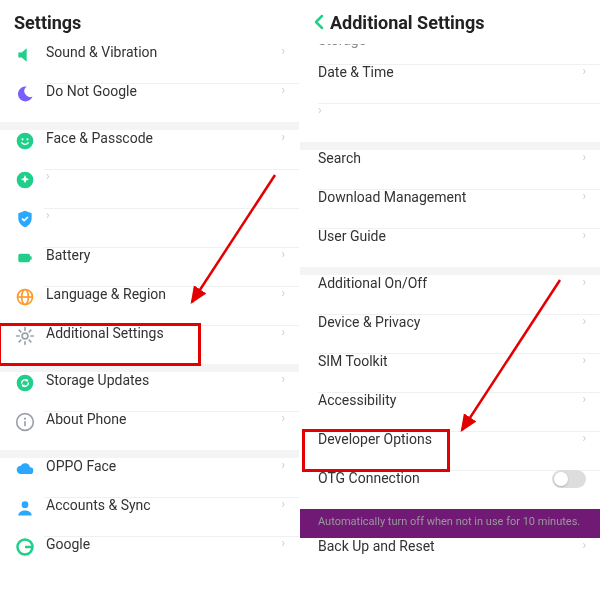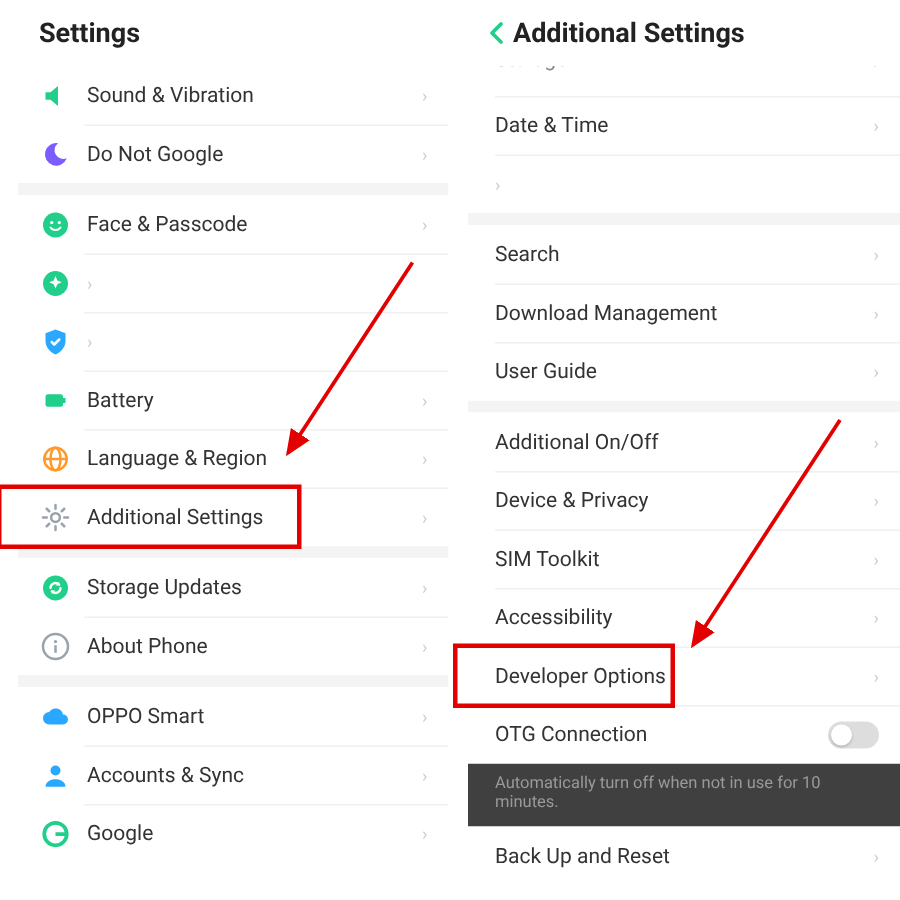--- a/index.html
+++ b/index.html
@@ -13,21 +13,20 @@
   }
   .container {
     display: flex;
     width: 600px;
     height: 600px;
   }
   .pane {
     height: 589px;
     overflow: hidden;
     background: #fff;
-    padding-left: 12px;
   }
   .pane.left { width: 300px; border-right: 1px solid #fff; }
   .pane.right { width: 300px; position: relative; }
   .header {
     height: 44px;
     display: flex;
     align-items: center;
     padding: 0 14px;
     background: #fff;
   }
@@ -41,21 +40,20 @@
     font-size: 18px;
     font-weight: 700;
     margin-right: 6px;
     display: inline-flex;
     align-items: center;
   }
   .back-chevron svg { display:block; }
   .list { }
   .item {
     display: flex;
-    align-items: center;
     height: 39px;
     padding: 0 14px;
     background: #fff;
     position: relative;
   }
   .item + .item::before {
     content: '';
     position: absolute;
     top: 0; left: 44px; right: 0;
     height: 1px;
@@ -84,21 +82,21 @@
     background: #f4f4f4;
   }
   .pane.right .item { padding-left: 18px; }
   .pane.right .item + .item::before { left: 18px; }
   .pane.right .item.peek { height: 20px; align-items:flex-start; overflow:hidden; }
   .pane.right .item.peek .label { color: #888; font-size:14px; position:relative; top:-12px; }
   .pane.right .item.peek .chevron { position:relative; top:-10px; }
   .hint {
     font-size: 11px;
     color: #999;
-    background: #404040;
+    background: #701a75;
     padding: 6px 18px 10px;
   }
   .toggle {
     width: 34px;
     height: 18px;
     background: #ddd;
     border-radius: 10px;
     position: relative;
   }
   .toggle::after {
@@ -234,21 +232,21 @@
           <span class="label">About Phone</span>
           <span class="chevron">›</span>
         </div>
         <div class="divider"></div>
         <div class="item" id="left-cloud">
           <span class="icon">
             <svg width="20" height="20" viewBox="0 0 24 24">
               <path d="M7 18a5 5 0 0 1 0-10 6 6 0 0 1 11 2 4 4 0 0 1 0 8H7z" fill="#2aa7ff"></path>
             </svg>
           </span>
-          <span class="label">OPPO Smart</span>
+          <span class="label">OPPO Face</span>
           <span class="chevron">›</span>
         </div>
         <div class="item" id="left-accounts">
           <span class="icon">
             <svg width="20" height="20" viewBox="0 0 24 24">
               <circle cx="12" cy="8" r="4" fill="#2aa7ff"></circle>
               <path d="M4 21c0-4 4-6 8-6s8 2 8 6" fill="#2aa7ff"></path>
             </svg>
           </span>
           <span class="label">Accounts &amp; Sync</span>

